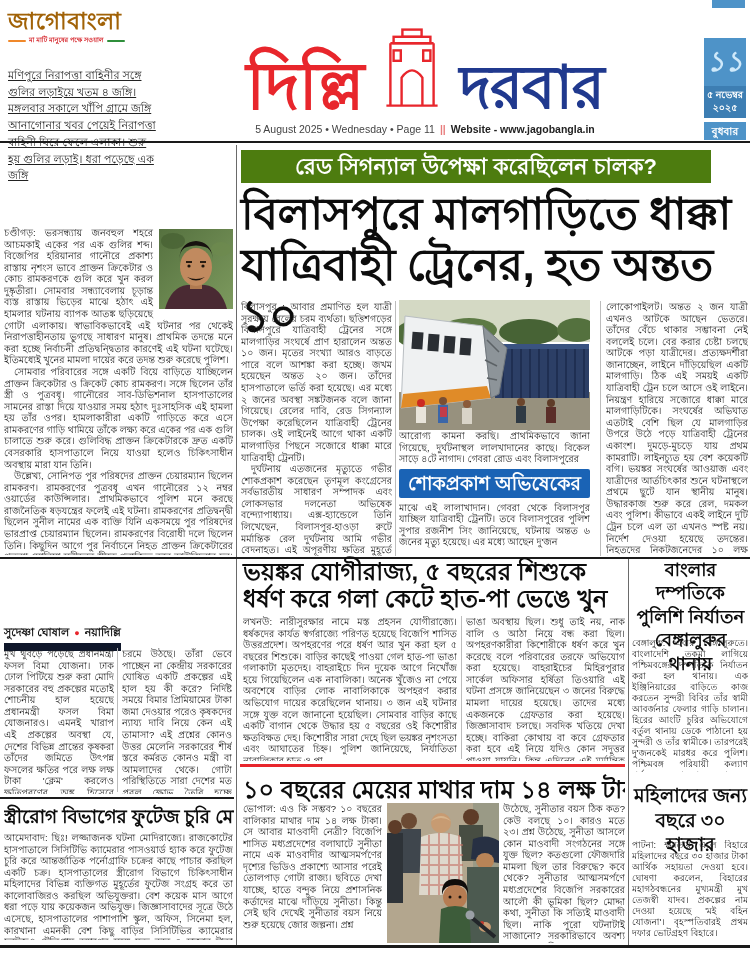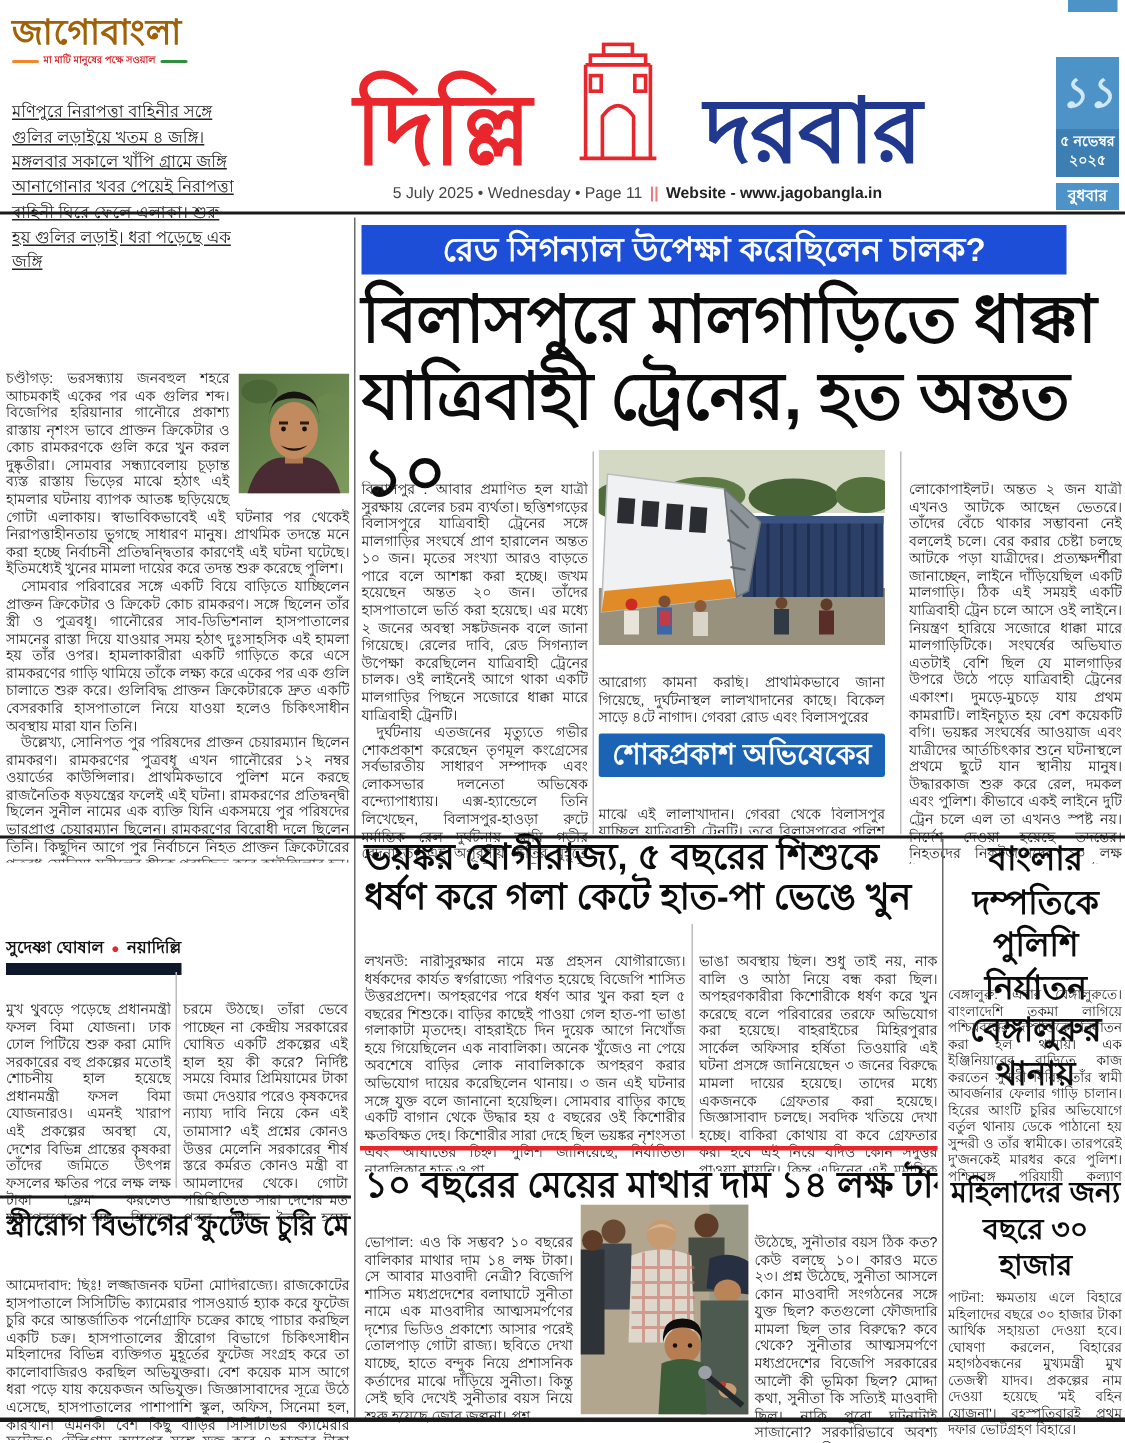--- a/index.html
+++ b/index.html
@@ -5,44 +5,44 @@
   html,body{margin:0;padding:0;background:#e8e8e8;}
   .page{position:relative;width:750px;height:962px;background:#ffffff;margin:0 auto;overflow:hidden;
         font-family:"Liberation Sans","DejaVu Sans",sans-serif;color:#1c1c1c;}
   .abs{position:absolute;}
   
   .logo-title{font-size:23px;font-weight:800;color:#a16207;letter-spacing:.5px;line-height:1;}
   .logo-tagrow{display:flex;align-items:center;gap:3px;margin-top:2px;}
   .tricolor-dash{height:2px;width:18px;border-radius:1px;}
   .logo-tagline{font-size:6.5px;font-weight:700;color:#d6262c;white-space:nowrap;}
   .brief{font-size:11px;line-height:1.52;font-weight:500;color:#222;}
-  .masthead{display:flex;align-items:flex-end;justify-content:center;gap:22px;}
+  .masthead{display:flex;align-items:flex-end;justify-content:center;gap:12px;}
   .mast-w1{font-size:66px;font-weight:800;color:#e8262c;line-height:.95;letter-spacing:-1px;}
   .mast-w2{font-size:60px;font-weight:700;color:#20398e;line-height:1;letter-spacing:-1px;}
   .dateline{font-size:10.5px;color:#444;text-align:center;}
   .dateline .sep{color:#e87c7c;font-weight:700;padding:0 2px;}
   .dateline .site{font-weight:700;color:#222;}
   .datebox-day{background:#4e93c8;color:#cfe9fa;font-size:28px;font-weight:800;font-style:italic;
                text-align:center;height:48px;line-height:48px;}
   .datebox-date{background:#3d7eb3;color:#fff;font-size:9.5px;font-weight:700;text-align:center;
                 padding:3px 0;line-height:1.35;}
   .datebox-weekday{background:#4e93c8;color:#fff;font-size:10.5px;font-weight:700;text-align:center;
                    height:18px;line-height:18px;margin-top:4px;}
   
   .hrule{background:#1a1a1a;}
   .vrule{background:#6a6a6a;width:1px;}
   .colrule{background:#bcbcbc;width:1px;}
   .redrule{background:#e8262c;}
   
   .hl{font-weight:800;color:#0c0c0c;}
   .hl span{display:block;}
-  .body-text{font-size:9.5px;line-height:1.22;text-align:justify;color:#1d1d1d;overflow:hidden;margin-top:20px;}
+  .body-text{font-size:9.5px;line-height:1.22;text-align:justify;color:#1d1d1d;overflow:hidden;}
   .body-text p{margin:0;}
   .body-text p + p{text-indent:10px;}
-  .kicker{background:#1d4ed8;color:#fff;font-size:22px;font-weight:800;text-align:center;
+  .kicker{background:#4d7c0f;color:#fff;font-size:22px;font-weight:800;text-align:center;
           height:33px;line-height:33px;overflow:hidden;white-space:nowrap;}
   .main-hl{font-size:44px;line-height:1.16;letter-spacing:-.5px;}
   .subhead-box{background:#1a63b5;color:#fff;font-size:19px;font-weight:800;text-align:center;
                height:29px;line-height:29px;border-radius:2px;margin:4px 0;overflow:hidden;white-space:nowrap;}
   .byline{font-size:11px;font-weight:800;color:#111;display:inline-block;
           border-bottom:8px solid #0f172a;padding-bottom:0;}
   .byline .dot{color:#e8262c;font-size:9px;padding:0 2px;}
   .center{text-align:center;}
   .photo{display:block;}
 </style>
@@ -71,21 +71,21 @@
         <path d="M32,97 V62 Q45,44 58,62 V97"></path>
         <rect x="22" y="28" width="9" height="13"></rect>
         <rect x="59" y="28" width="9" height="13"></rect>
         <path d="M13,97 H77"></path>
       </g>
     </svg>
     <span class="mast-w2">দরবার</span>
   </div>
 
   <div class="abs dateline" style="left:215px;top:123px;width:420px;">
-    <span>5 July 2025 • Wednesday • Page 11</span>
+    <span>5 August 2025 • Wednesday • Page 11</span>
     <span class="sep">||</span>
     <span class="site">Website - www.jagobangla.in</span>
   </div>
 
   <div class="abs" style="left:712px;top:0;width:33px;height:8px;background:#4e93c8;"></div>
   <div class="abs" style="left:704px;top:38px;width:42px;">
     <div class="datebox-day">১১</div>
     <div class="datebox-date">
       <div>৫ নভেম্বর</div>
       <div>২০২৫</div>
@@ -197,21 +197,21 @@
   <div class="abs hl" style="left:243px;top:559px;width:382px;font-size:24px;line-height:1.12;">
     <span>ভয়ঙ্কর যোগীরাজ্য, ৫ বছরের শিশুকে</span>
     <span>ধর্ষণ করে গলা কেটে হাত-পা ভেঙে খুন</span>
   </div>
   <div class="abs body-text" style="left:243px;top:616px;width:214px;height:145px;">লখনউ: নারীসুরক্ষার নামে মস্ত প্রহসন যোগীরাজ্যে। ধর্ষকদের কার্যত স্বর্গরাজ্যে পরিণত হয়েছে বিজেপি শাসিত উত্তরপ্রদেশ। অপহরণের পরে ধর্ষণ আর খুন করা হল ৫ বছরের শিশুকে। বাড়ির কাছেই পাওয়া গেল হাত-পা ভাঙা গলাকাটা মৃতদেহ। বাহরাইচে দিন দুয়েক আগে নিখোঁজ হয়ে গিয়েছিলেন এক নাবালিকা। অনেক খুঁজেও না পেয়ে অবশেষে বাড়ির লোক নাবালিকাকে অপহরণ করার অভিযোগ দায়ের করেছিলেন থানায়। ৩ জন এই ঘটনার সঙ্গে যুক্ত বলে জানানো হয়েছিল। সোমবার বাড়ির কাছে একটি বাগান থেকে উদ্ধার হয় ৫ বছরের ওই কিশোরীর ক্ষতবিক্ষত দেহ। কিশোরীর সারা দেহে ছিল ভয়ঙ্কর নৃশংসতা এবং আঘাতের চিহ্ন। পুলিশ জানিয়েছে, নির্যাতিতা নাবালিকার হাত ও পা</div>
   <div class="abs colrule" style="left:461px;top:616px;height:143px;"></div>
   <div class="abs body-text" style="left:466px;top:616px;width:159px;height:145px;">ভাঙা অবস্থায় ছিল। শুধু তাই নয়, নাক বালি ও আঠা নিয়ে বন্ধ করা ছিল। অপহরণকারীরা কিশোরীকে ধর্ষণ করে খুন করেছে বলে পরিবারের তরফে অভিযোগ করা হয়েছে। বাহরাইচের মিহিরপুরার সার্কেল অফিসার হর্ষিতা তিওয়ারি এই ঘটনা প্রসঙ্গে জানিয়েছেন ৩ জনের বিরুদ্ধে মামলা দায়ের হয়েছে। তাদের মধ্যে একজনকে গ্রেফতার করা হয়েছে। জিজ্ঞাসাবাদ চলছে। সবদিক খতিয়ে দেখা হচ্ছে। বাকিরা কোথায় বা কবে গ্রেফতার করা হবে এই নিয়ে যদিও কোন সদুত্তর পাওয়া যায়নি। কিন্তু এদিনের এই মর্মান্তিক ঘটনার ফলে উত্তরপ্রদেশে নারী সুরক্ষা ফের প্রশ্নের মুখে পড়েছে। যোগীর রাজ্যে একাধিক ধর্ষণ ও নারীদের উপর অত্যাচারের অভিযোগ প্রতিদিনই থাকছে সংবাদ শিরোনামে।</div>
 
   <div class="abs vrule" style="left:628px;top:559px;height:386px;"></div>
 
-  <div class="abs hl center" style="left:632px;top:559px;width:117px;font-size:22px;line-height:1.3;">
+  <div class="abs hl center" style="left:632px;top:559px;width:117px;font-size:18px;line-height:1.3;">
     <span>বাংলার দম্পতিকে</span>
     <span>পুলিশি নির্যাতন</span>
     <span>বেঙ্গালুরুর থানায়</span>
   </div>
   <div class="abs body-text" style="left:632px;top:638px;width:116px;height:134px;font-size:9px;">বেঙ্গালুরু: এবার বেঙ্গালুরুতে। বাংলাদেশি তকমা লাগিয়ে পশ্চিমবঙ্গের দম্পতিকে নির্যাতন করা হল থানায়। এক ইঞ্জিনিয়ারের বাড়িতে কাজ করতেন সুন্দরী বিবির তাঁর স্বামী আবর্জনার ফেলার গাড়ি চালান। হিরের আংটি চুরির অভিযোগে বর্তুল থানায় ডেকে পাঠানো হয় সুন্দরী ও তাঁর স্বামীকে। তারপরেই দু'জনকেই মারধর করে পুলিশ। পশ্চিমবঙ্গ পরিযায়ী কল্যাণ পর্ষদের চেয়ারম্যান তৃণমূলের রাজ্যসভার সাংসদ সামিরুল ইসলাম জানিয়েছেন, সবরকম আইনি সাহায্য দেওয়া হবে ওই দম্পতিকে।</div>
 
   <div class="abs hrule" style="left:0;top:797px;width:234px;height:1.5px;"></div>
   <div class="abs hl" style="left:4px;top:803px;width:230px;font-size:18.5px;white-space:nowrap;overflow:hidden;">স্ত্রীরোগ বিভাগের ফুটেজ চুরি মোদিরাজ্যে</div>
   <div class="abs body-text" style="left:4px;top:832px;width:229px;height:108px;">আমেদাবাদ: ছিঃ! লজ্জাজনক ঘটনা মোদিরাজ্যে। রাজকোটের হাসপাতালে সিসিটিভি ক্যামেরার পাসওয়ার্ড হ্যাক করে ফুটেজ চুরি করে আন্তর্জাতিক পর্নোগ্রাফি চক্রের কাছে পাচার করছিল একটি চক্র। হাসপাতালের স্ত্রীরোগ বিভাগে চিকিৎসাধীন মহিলাদের বিভিন্ন ব্যক্তিগত মুহূর্তের ফুটেজ সংগ্রহ করে তা কালোবাজিরও করছিল অভিযুক্তরা। বেশ কয়েক মাস আগে ধরা পড়ে যায় কয়েকজন অভিযুক্ত। জিজ্ঞাসাবাদের সূত্রে উঠে এসেছে, হাসপাতালের পাশাপাশি স্কুল, অফিস, সিনেমা হল, কারখানা এমনকী বেশ কিছু বাড়ির সিসিটিভির ক্যামেরার ফুটেজও টেলিগ্রাম অ্যাপের সঙ্গে যুক্ত করে ৪ হাজার টাকা পর্যন্ত দরে বিক্রি করা হত। দিল্লি-মুম্বইয়ে ছড়িয়ে পড়ত সেই ফুটেজ।</div>
 

